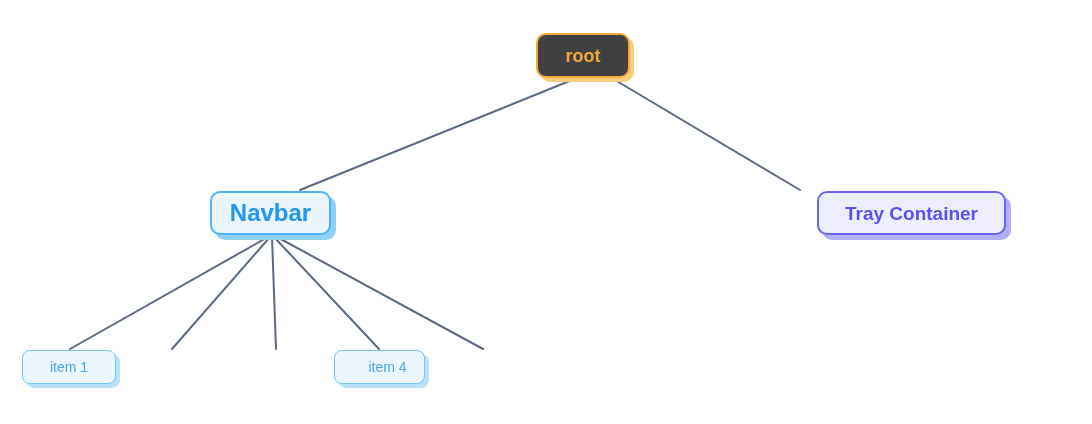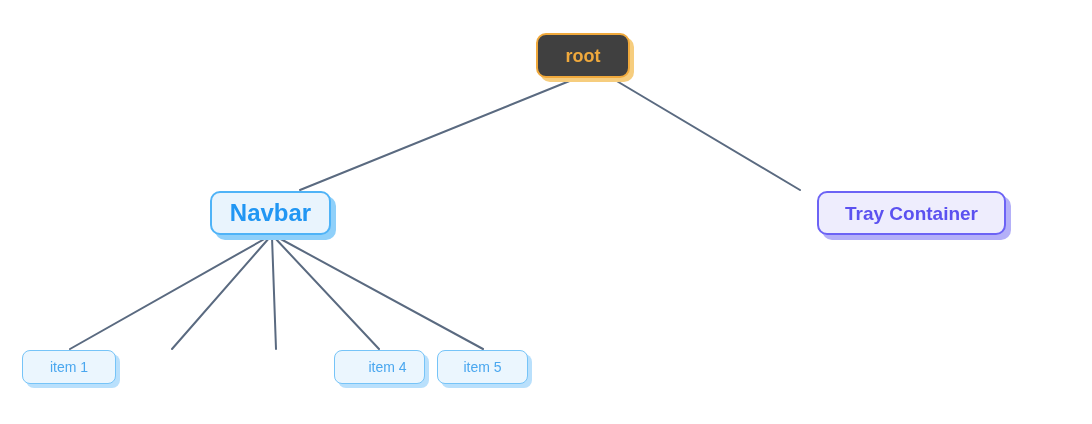--- a/index.html
+++ b/index.html
@@ -146,17 +146,14 @@
   <div class="node node-tray">
     <span class="node-label">Tray Container</span>
   </div>
 
   <div class="node node-item item-0">
     <span class="node-label">item 1</span>
   </div>
   <div class="node node-item item-3">
     <span class="node-label">item 4</span>
   </div>
-  <div class="node node-item item-4">
-    <span class="node-label">item 5</span>
-  </div>
 
 </div>
 
 </body></html>

